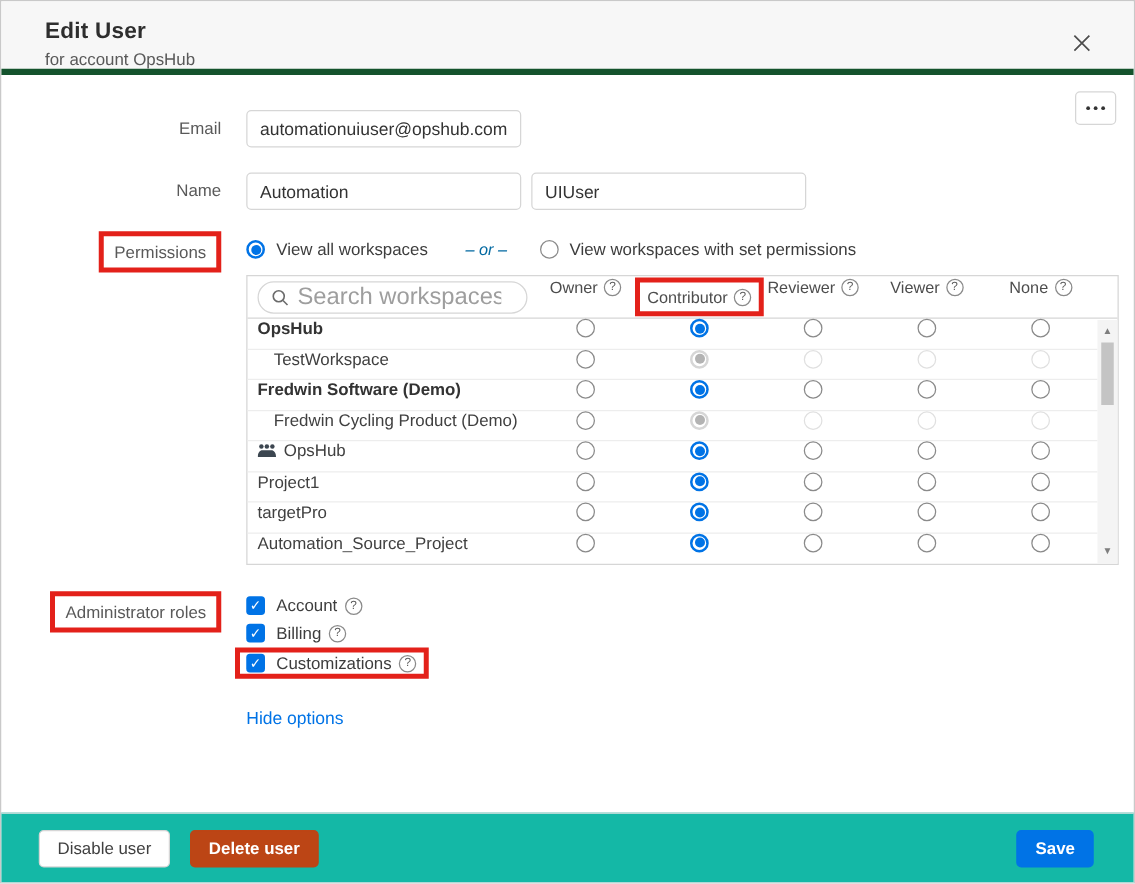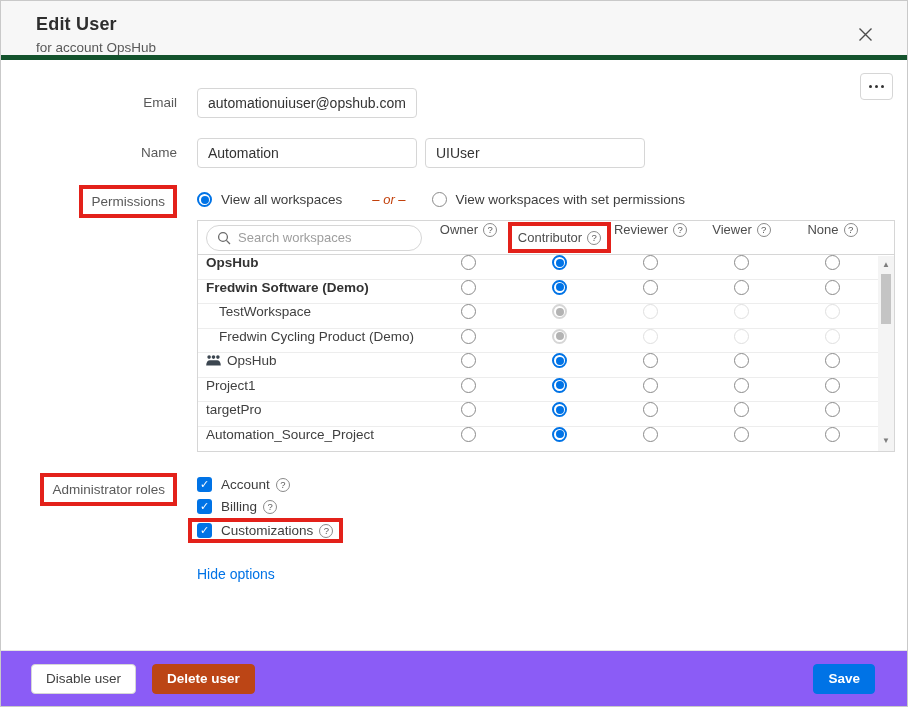--- a/index.html
+++ b/index.html
@@ -40,27 +40,27 @@
   
   .radio{width:15px;height:15px;border-radius:50%;background:#fff;border:1.5px solid #8a8a8a;flex-shrink:0;position:relative;display:inline-block}
   .radio.on{border:2px solid var(--accent)}
   .radio.on::after{content:"";position:absolute;inset:1.5px;border-radius:50%;background:var(--accent)}
   .radio.on-disabled{border:2px solid #d6d6d6}
   .radio.on-disabled::after{content:"";position:absolute;inset:1.5px;border-radius:50%;background:#b3b3b3}
   .radio.off-disabled{border:1.5px solid #e0e0e0}
 
   .radio-line{display:flex;align-items:flex-end;margin:7px 0 13px;font-size:13.5px;color:#3d3d3d}
   .radio-line .radio{margin-right:9px}
-  .radio-line .or{font-style:italic;color:#c2410c;margin:0 26px 0 30px;font-size:13px}
+  .radio-line .or{font-style:italic;color:#0369a1;margin:0 26px 0 30px;font-size:13px}
 
   
   .ws-table{width:698px;border:1px solid #d6d6d6;position:relative;background:#fff}
   .thead{display:flex;align-items:center;height:34px;border-bottom:1px solid #d6d6d6;padding-right:16px}
   .search-pill{margin-left:8px;width:216px;height:26px;border:1px solid #d6d6d6;border-radius:13px;display:flex;align-items:center;padding:0 10px;flex-shrink:0}
-  .search-pill input{border:none;height:22px;width:170px;font-size:13px;padding:0 0 0 7px;border-radius:0}
+  .search-pill input{border:none;height:22px;width:170px;font-size:19px;padding:0 0 0 7px;border-radius:0}
   .thead-spacer{flex:1}
   .hcell{width:91px;flex-shrink:0;display:flex;justify-content:center;align-items:flex-start;gap:4px;font-size:13px;color:#4d4d4d;position:relative}
   .hcell .plain{display:inline-flex;align-items:center;gap:5px}
   .tbody{height:196px}
   .trow{display:flex;align-items:flex-start;height:24.5px;border-bottom:1px solid #ededed;margin-right:16px}
   .trow:last-child{border-bottom:none}
   .rname{flex:1;min-width:0;padding-left:8px;font-size:13.5px;color:#404040;display:flex;align-items:center;gap:6px;white-space:nowrap;overflow:hidden}
   .rname.bold{font-weight:bold;color:#333}
   .rname.indent{padding-left:21px}
   .ocell{width:91px;flex-shrink:0;display:flex;justify-content:center}
@@ -79,21 +79,21 @@
   .qicon{width:14px;height:14px;border:1px solid #8a8a8a;border-radius:50%;display:inline-flex;align-items:center;justify-content:center;font-size:9.5px;color:#595959;flex-shrink:0;cursor:default}
 
   
   .check-row{display:flex;align-items:center;margin-bottom:7px;cursor:pointer;width:max-content}
   .checkbox{width:15px;height:15px;border-radius:3px;background:var(--accent);color:#fff;font-size:11px;display:inline-flex;align-items:center;justify-content:center;margin-right:9px;flex-shrink:0}
   .check-row .lbl{font-size:13.5px;color:#3d3d3d;margin-right:6px}
   .check-row.annotated{border:4px solid var(--annotation);padding:1px 6px 1px 5px;margin-left:-9px;margin-top:-3px;margin-bottom:3px}
   .hide-link{display:inline-block;margin-top:20px;color:var(--accent);font-size:14px;text-decoration:none;cursor:pointer}
 
   
-  .ftr{position:absolute;left:0;right:0;bottom:0;height:56px;background:#8b5cf6;border-top:1px solid #e3e3e3;display:flex;align-items:center;padding:0 32px 0 30px}
+  .ftr{position:absolute;left:0;right:0;bottom:0;height:56px;background:#14b8a6;border-top:1px solid #e3e3e3;display:flex;align-items:center;padding:0 32px 0 30px}
   .btn{height:30px;border-radius:4px;font-size:13.5px;padding:0 14px;cursor:pointer}
   .btn-plain{background:#fff;border:1px solid #d6d6d6;color:#404040}
   .btn-danger{background:var(--danger);border:1px solid var(--danger);color:#fff;font-weight:bold;margin-left:16px}
   .btn-primary{background:var(--accent);border:1px solid var(--accent);color:#fff;font-weight:bold;margin-left:auto}
   .team-ico{display:inline-flex;flex-shrink:0}
 </style>
 </head>
 <body>
 
 <div class="modal">
@@ -208,57 +208,57 @@
                   <span class="radio "></span>
                 </div>
                 <div class="ocell">
                   <span class="radio "></span>
                 </div>
                 <div class="ocell">
                   <span class="radio "></span>
                 </div>
               </div>
               <div class="trow">
+                <div class="rname indent">
+                  <span>TestWorkspace</span>
+                </div>
+                <div class="ocell">
+                  <span class="radio "></span>
+                </div>
+                <div class="ocell">
+                  <span class="radio on-disabled"></span>
+                </div>
+                <div class="ocell">
+                  <span class="radio off-disabled"></span>
+                </div>
+                <div class="ocell">
+                  <span class="radio off-disabled"></span>
+                </div>
+                <div class="ocell">
+                  <span class="radio off-disabled"></span>
+                </div>
+              </div>
+              <div class="trow">
                 <div class="rname bold">
                   <span>Fredwin Software (Demo)</span>
                 </div>
                 <div class="ocell">
                   <span class="radio "></span>
                 </div>
                 <div class="ocell">
                   <span class="radio on"></span>
                 </div>
                 <div class="ocell">
                   <span class="radio "></span>
                 </div>
                 <div class="ocell">
                   <span class="radio "></span>
                 </div>
                 <div class="ocell">
                   <span class="radio "></span>
-                </div>
-              </div>
-              <div class="trow">
-                <div class="rname indent">
-                  <span>TestWorkspace</span>
-                </div>
-                <div class="ocell">
-                  <span class="radio "></span>
-                </div>
-                <div class="ocell">
-                  <span class="radio on-disabled"></span>
-                </div>
-                <div class="ocell">
-                  <span class="radio off-disabled"></span>
-                </div>
-                <div class="ocell">
-                  <span class="radio off-disabled"></span>
-                </div>
-                <div class="ocell">
-                  <span class="radio off-disabled"></span>
                 </div>
               </div>
               <div class="trow">
                 <div class="rname indent">
                   <span>Fredwin Cycling Product (Demo)</span>
                 </div>
                 <div class="ocell">
                   <span class="radio "></span>
                 </div>
                 <div class="ocell">

